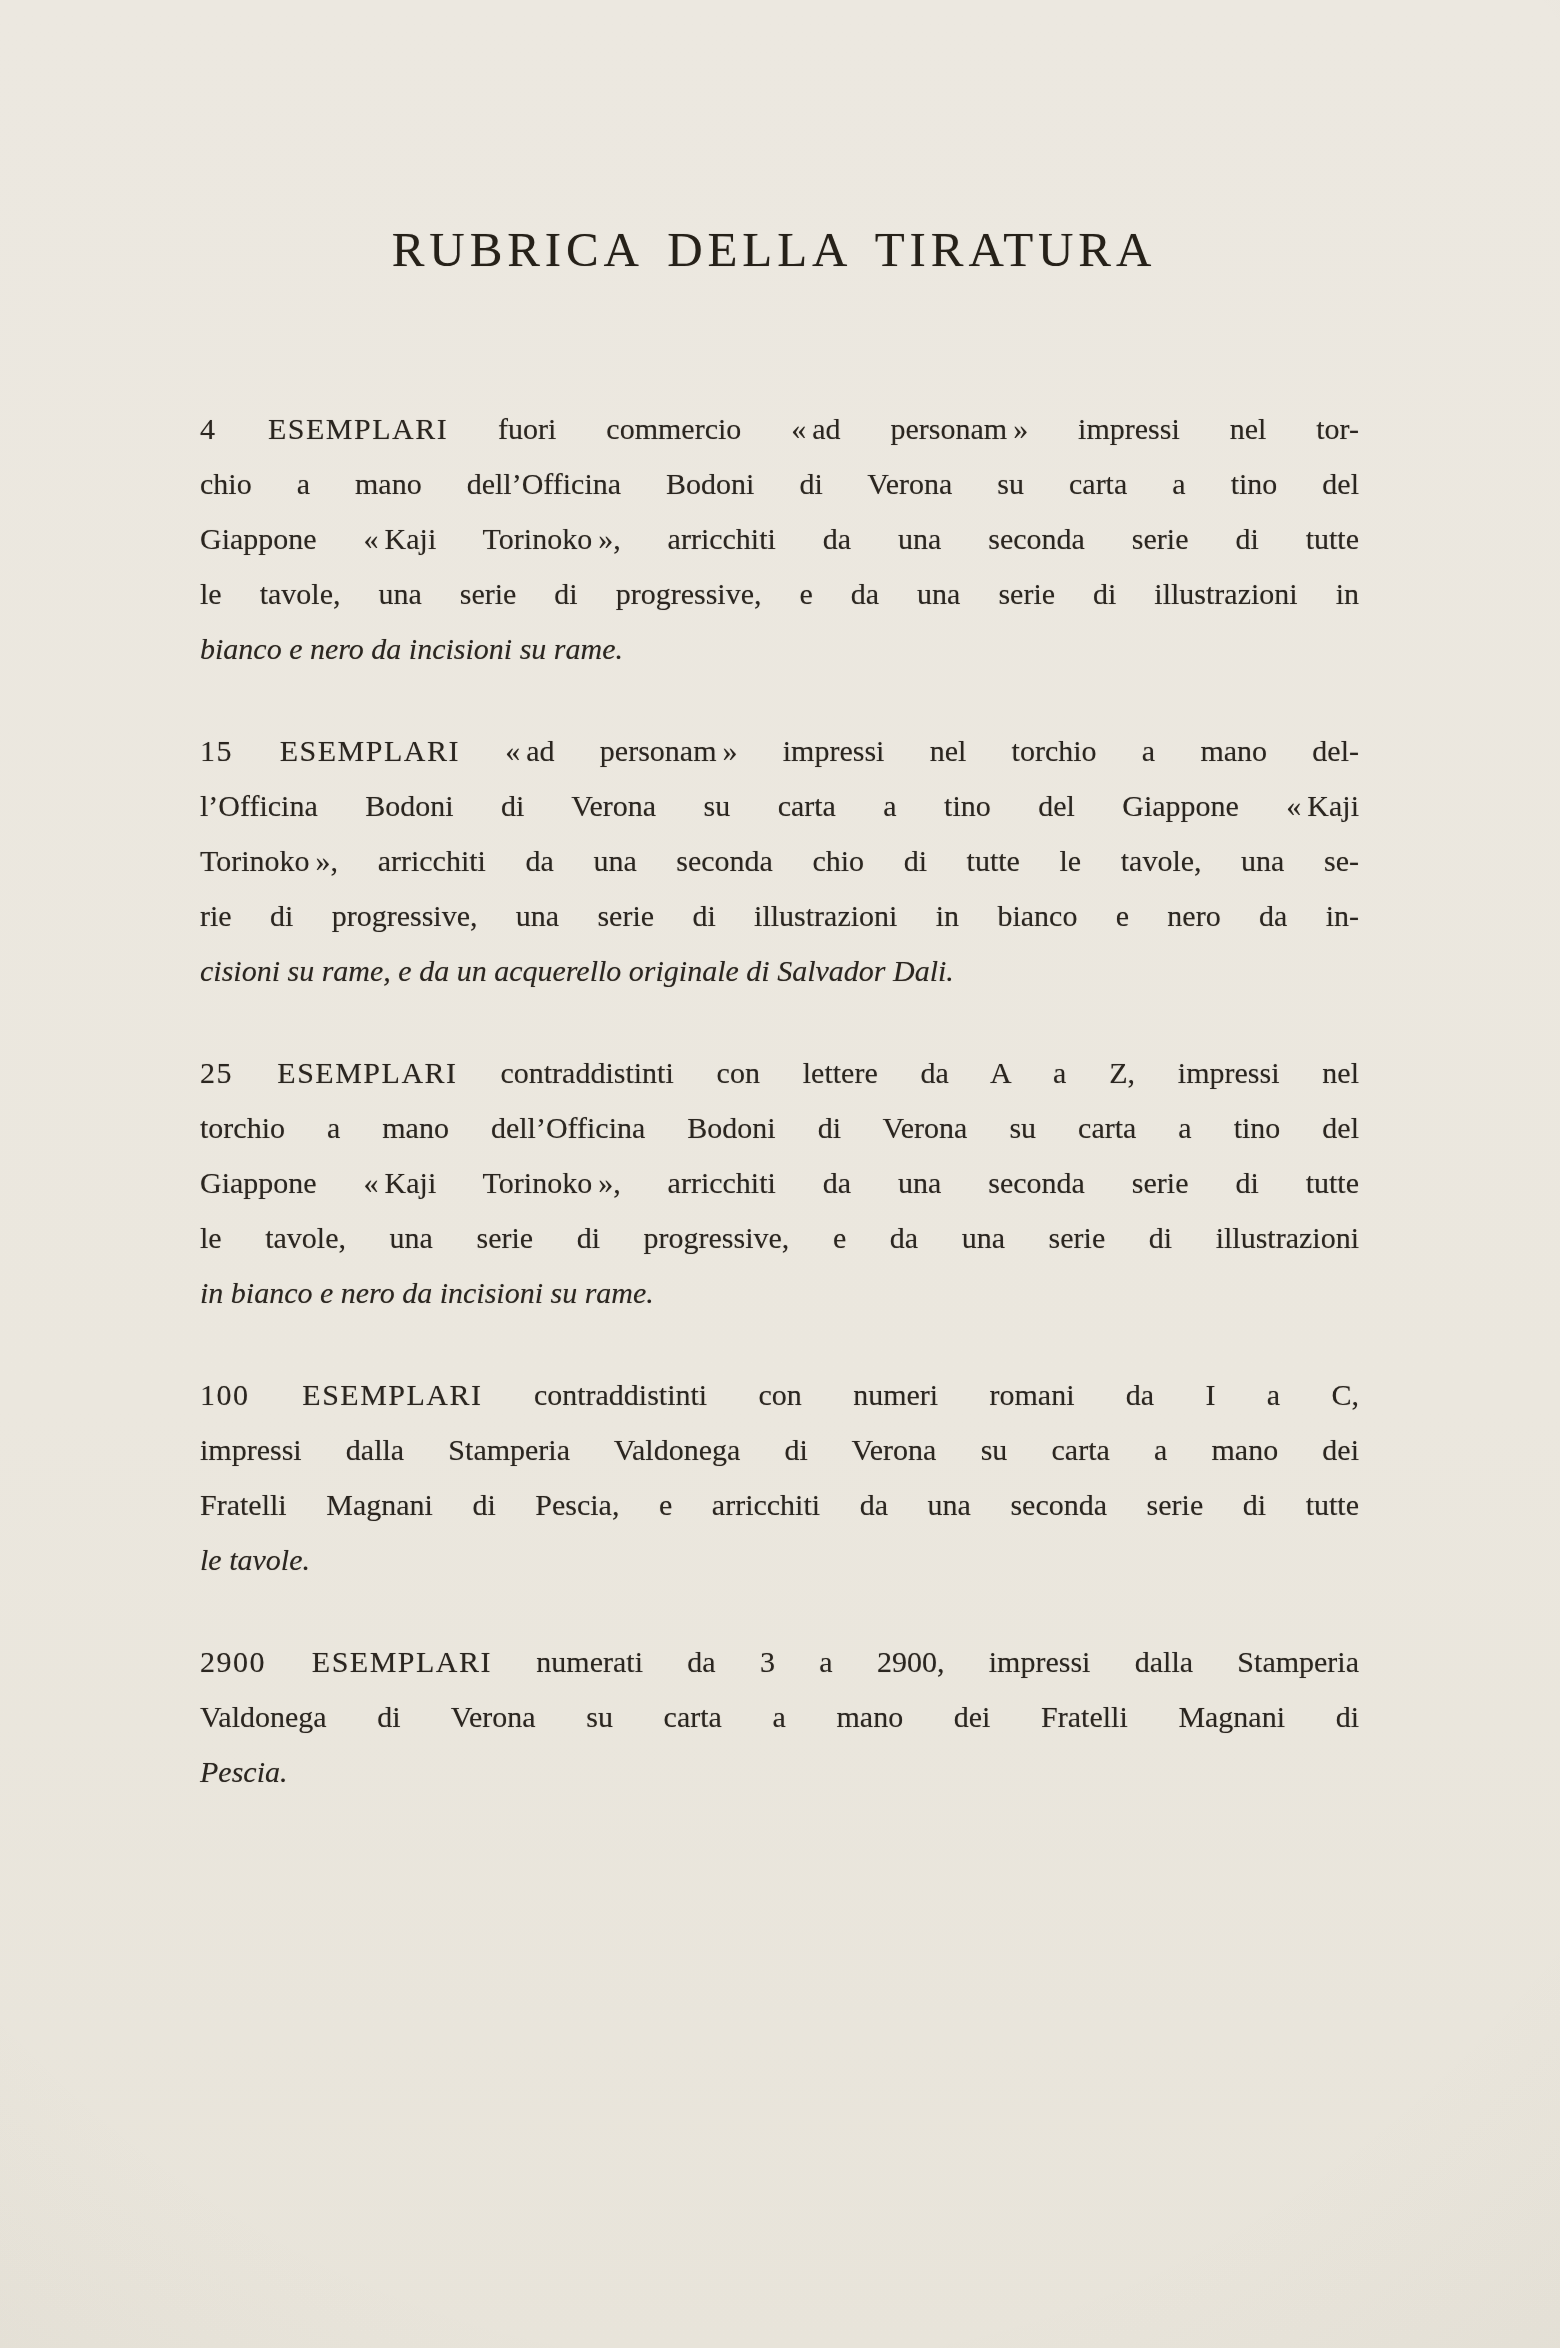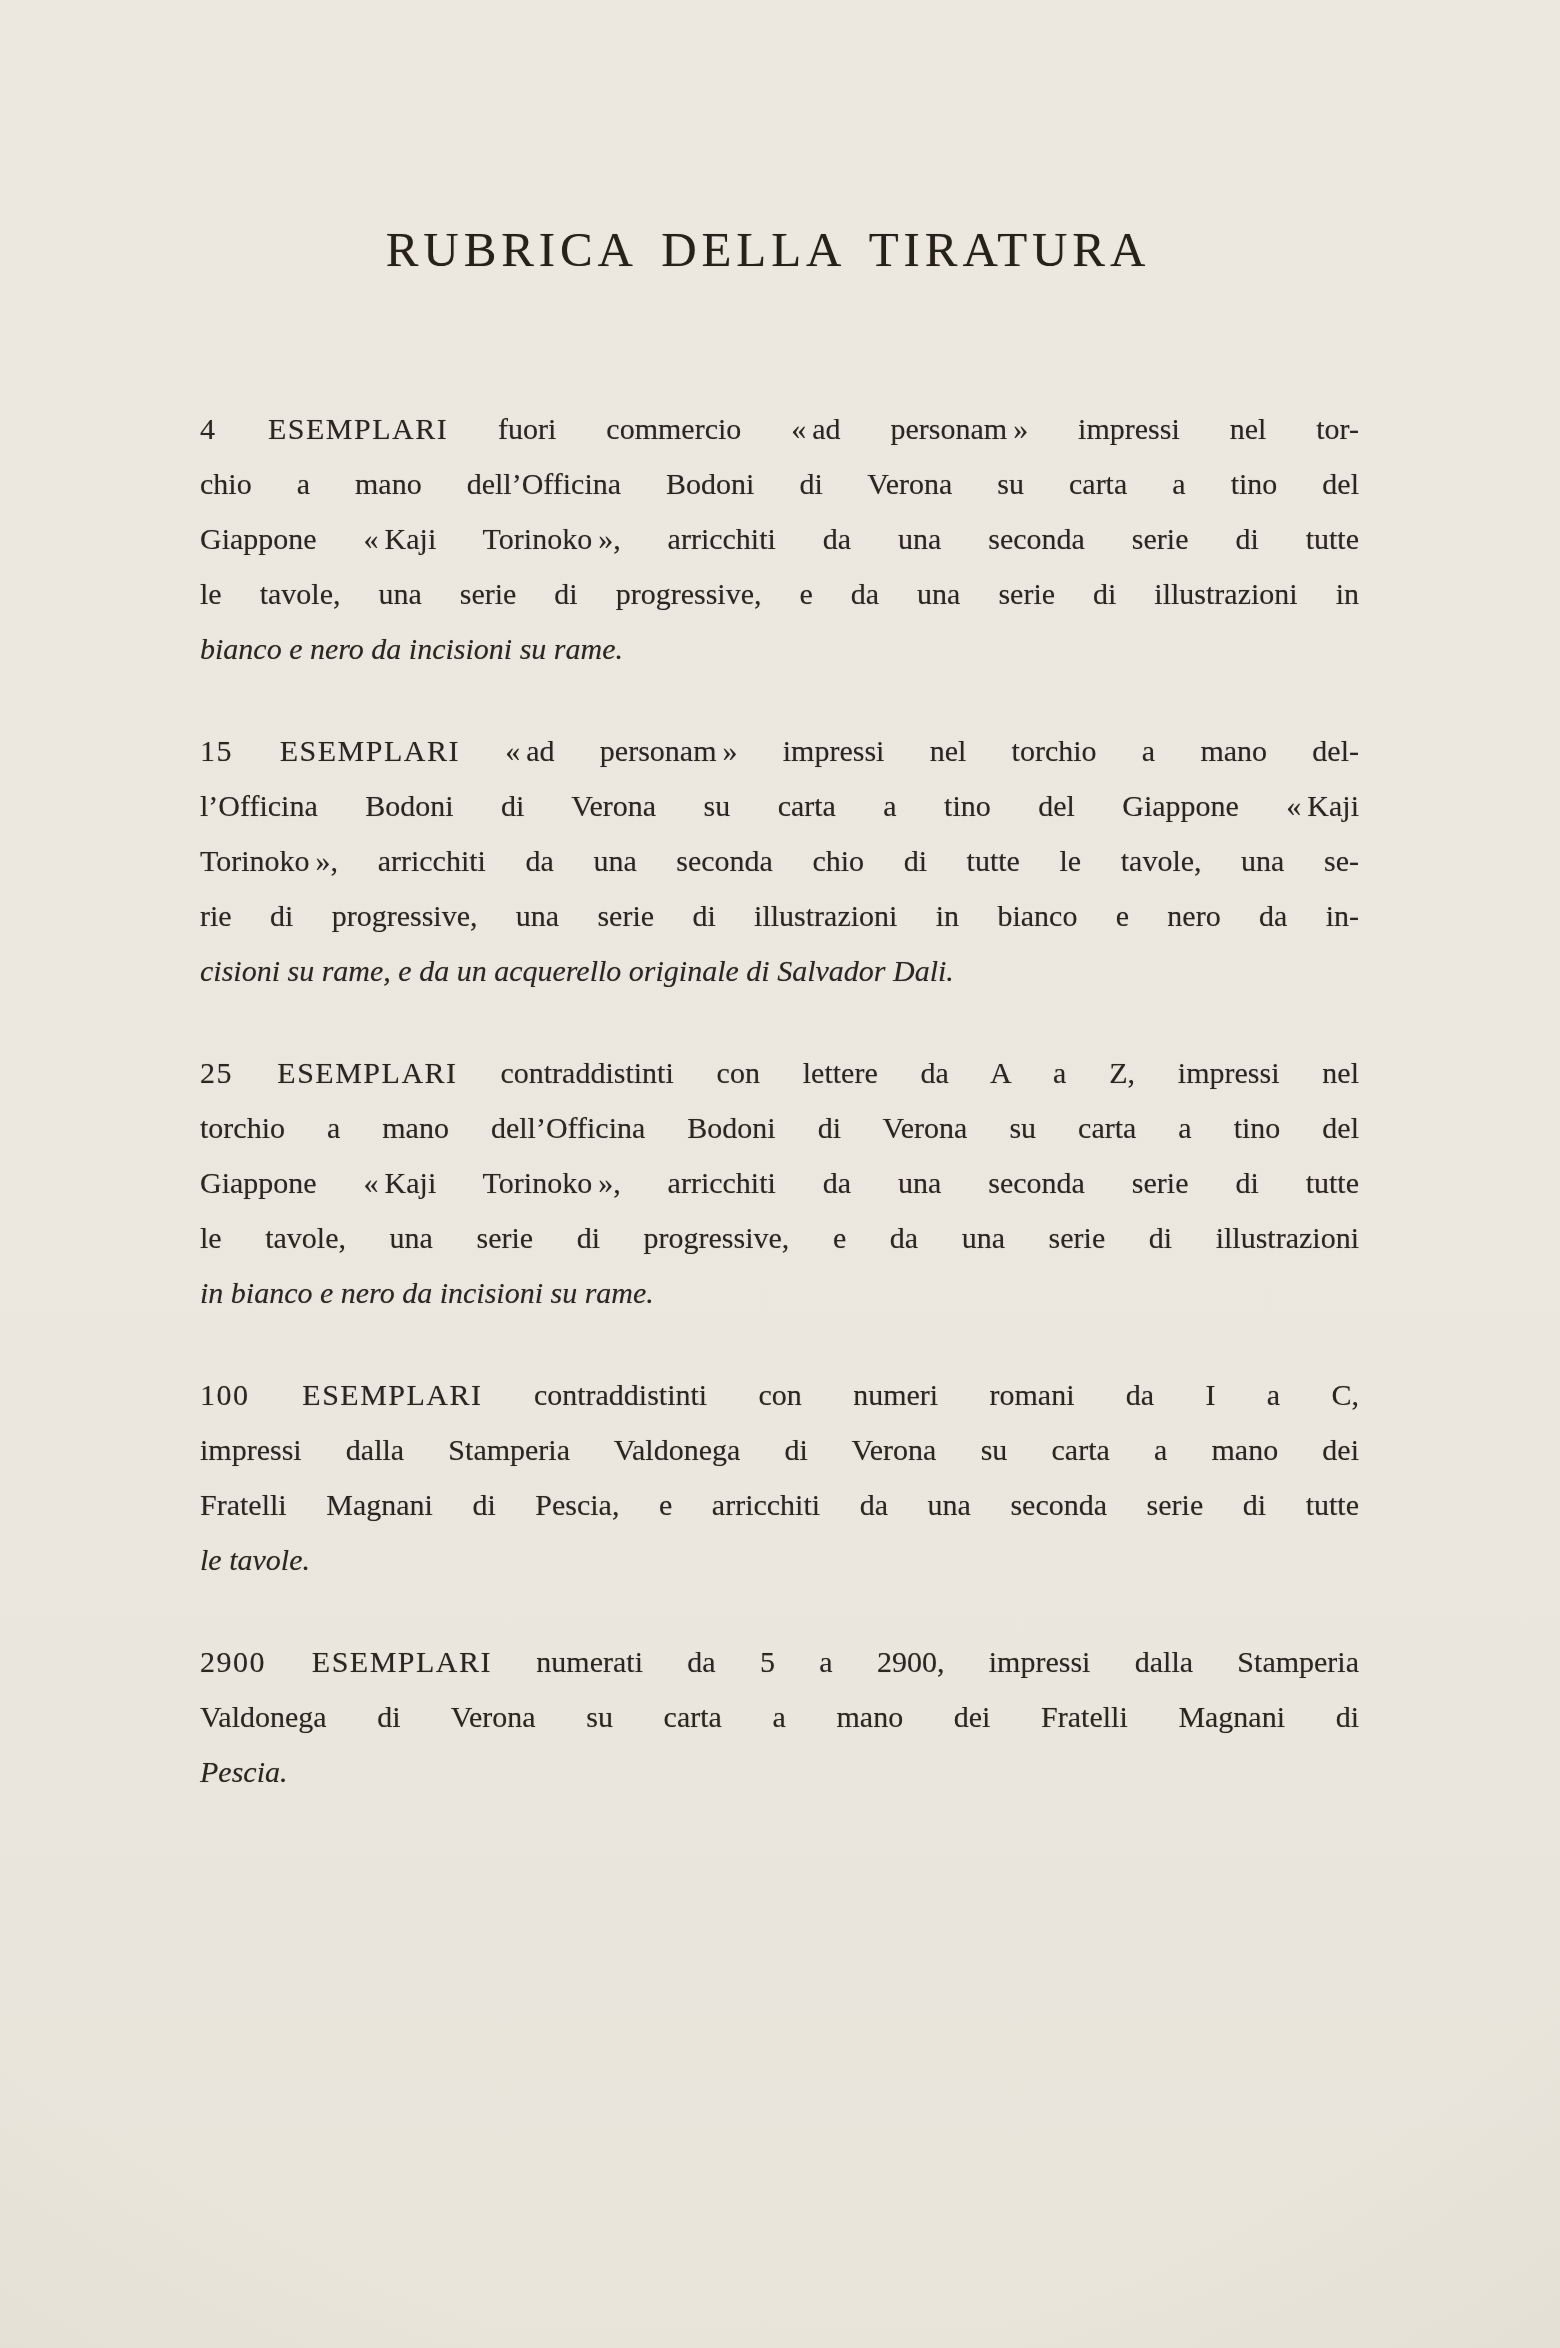--- a/index.html
+++ b/index.html
@@ -15,21 +15,21 @@
     background:
       radial-gradient(ellipse 130% 105% at 48% 42%, rgba(0,0,0,0) 55%, rgba(88,80,66,0.10) 100%),
       linear-gradient(180deg, #ece8e0 0%, #ebe7de 60%, #e8e4da 100%);
     font-family: "Liberation Serif", serif;
     color: #2b2620;
     text-shadow: 0 0 1px rgba(43,38,32,0.38);
   }
   .title {
     position: absolute;
     top: 222px;
-    left: 169px;
+    left: 175px;
     width: 1198px;
     margin: 0;
     font-size: 49px;
     font-weight: 400;
     line-height: 55px;
     letter-spacing: 4.9px;
     word-spacing: 8.9px;
     text-align: center;
     color: #262119;
   }
@@ -93,20 +93,20 @@
     </p>
 
     <p class="para">
       <span class="line"><span class="lead">100 ESEMPLARI</span><span> contraddistinti con numeri romani da I a C,</span></span>
       <span class="line">impressi dalla Stamperia Valdonega di Verona su carta a mano dei</span>
       <span class="line">Fratelli Magnani di Pescia, e arricchiti da una seconda serie di tutte</span>
       <span class="line last">le tavole.</span>
     </p>
 
     <p class="para">
-      <span class="line"><span class="lead">2900 ESEMPLARI</span><span> numerati da 5 a 2900, impressi dalla Stamperia</span></span>
+      <span class="line"><span class="lead">2900 ESEMPLARI</span><span> numerati da 3 a 2900, impressi dalla Stamperia</span></span>
       <span class="line">Valdonega di Verona su carta a mano dei Fratelli Magnani di</span>
       <span class="line last">Pescia.</span>
     </p>
 
   </div>
 </div>
 
 
 </body></html>

